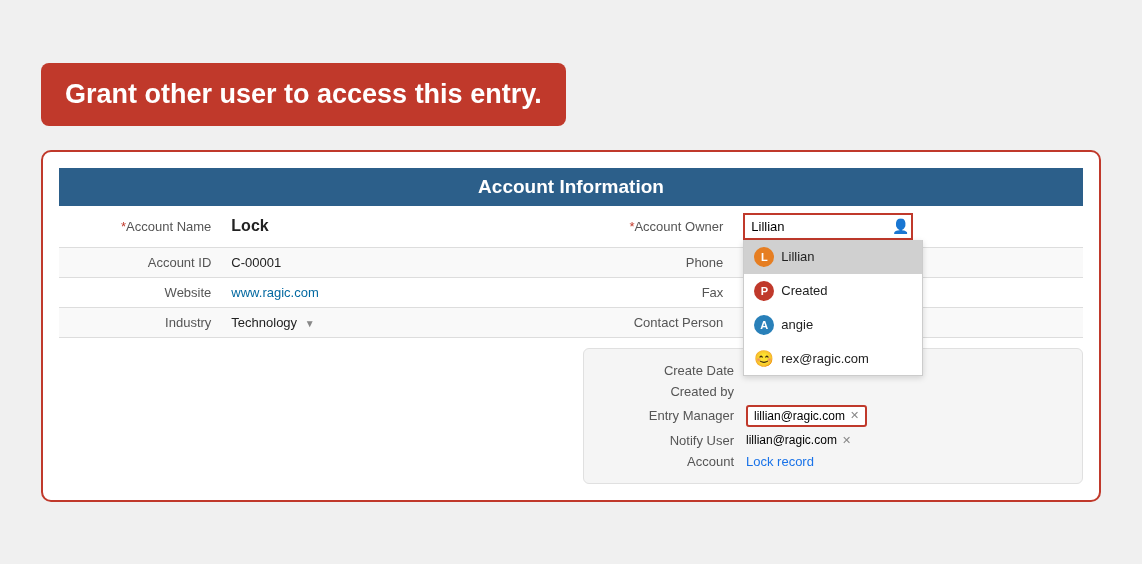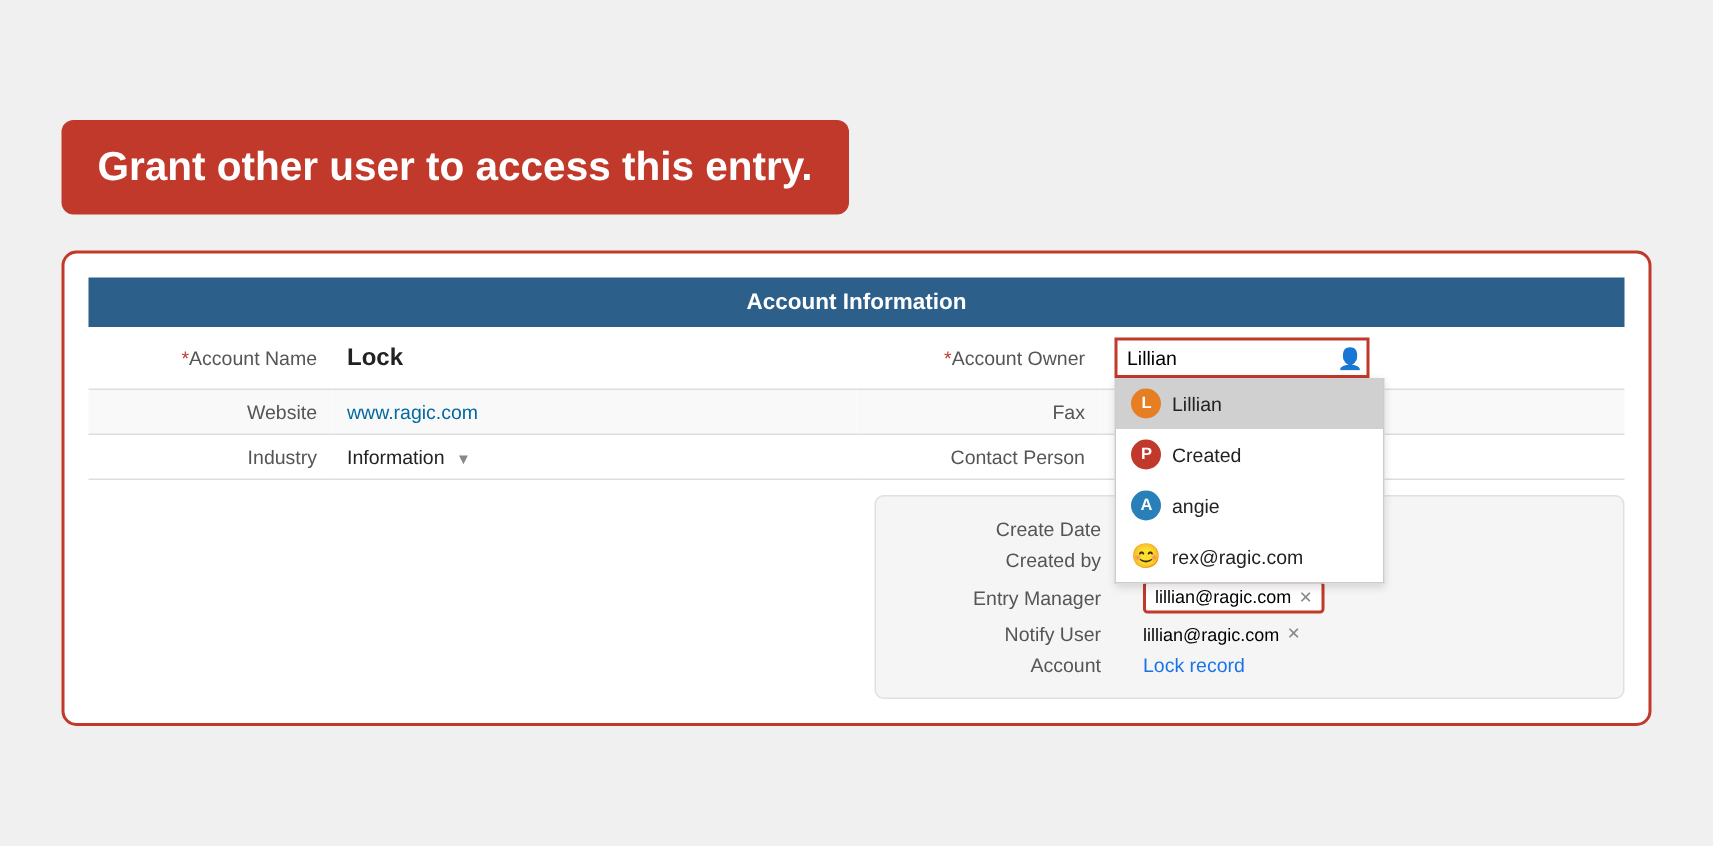--- a/index.html
+++ b/index.html
@@ -37,21 +37,21 @@
     }
     .account-table {
       width: 100%;
       border-collapse: collapse;
     }
     .table-header {
       background: #2c5f8a;
       color: white;
       text-align: center;
       font-weight: bold;
-      font-size: 15px;
+      font-size: 19px;
       padding: 8px;
     }
     .table-body tr {
       border-bottom: 1px solid #ddd;
     }
     .table-body tr:nth-child(even) {
       background: #f9f9f9;
     }
     .label-cell {
       text-align: right;
@@ -147,21 +147,20 @@
       padding: 14px 20px;
       margin-top: 10px;
       width: 500px;
       margin-left: auto;
     }
     .meta-row {
       display: flex;
       align-items: center;
       margin-bottom: 6px;
       font-size: 13px;
-      gap: 16px;
     }
     .meta-row:last-child {
       margin-bottom: 0;
     }
     .meta-label {
       text-align: right;
       width: 130px;
       color: #555;
       flex-shrink: 0;
       margin-right: 12px;
@@ -241,34 +240,40 @@
                 </div>
                 <div class="dropdown-item">
                   <span class="avatar-emoji">😊</span>
                   <span>rex@ragic.com</span>
                 </div>
               </div>
             </div>
           </td>
         </tr>
 
+        <tr>
+          <td class="label-cell">Account ID</td>
+          <td class="value-cell">C-00001</td>
+          <td class="label-cell">Phone</td>
+          <td class="value-cell"></td>
+        </tr>
 
         <tr>
           <td class="label-cell">Website</td>
           <td class="value-cell">
             <a class="value-link" href="#">www.ragic.com</a>
           </td>
           <td class="label-cell">Fax</td>
           <td class="value-cell"></td>
         </tr>
 
         <tr>
           <td class="label-cell">Industry</td>
           <td class="value-cell">
-            <span>Information</span>
+            <span>Technology</span>
             <span class="dropdown-arrow">▼</span>
           </td>
           <td class="label-cell">Contact Person</td>
           <td class="value-cell"></td>
         </tr>
       </tbody>
     </table>
 
     <div class="meta-section">
       <div class="meta-row">

